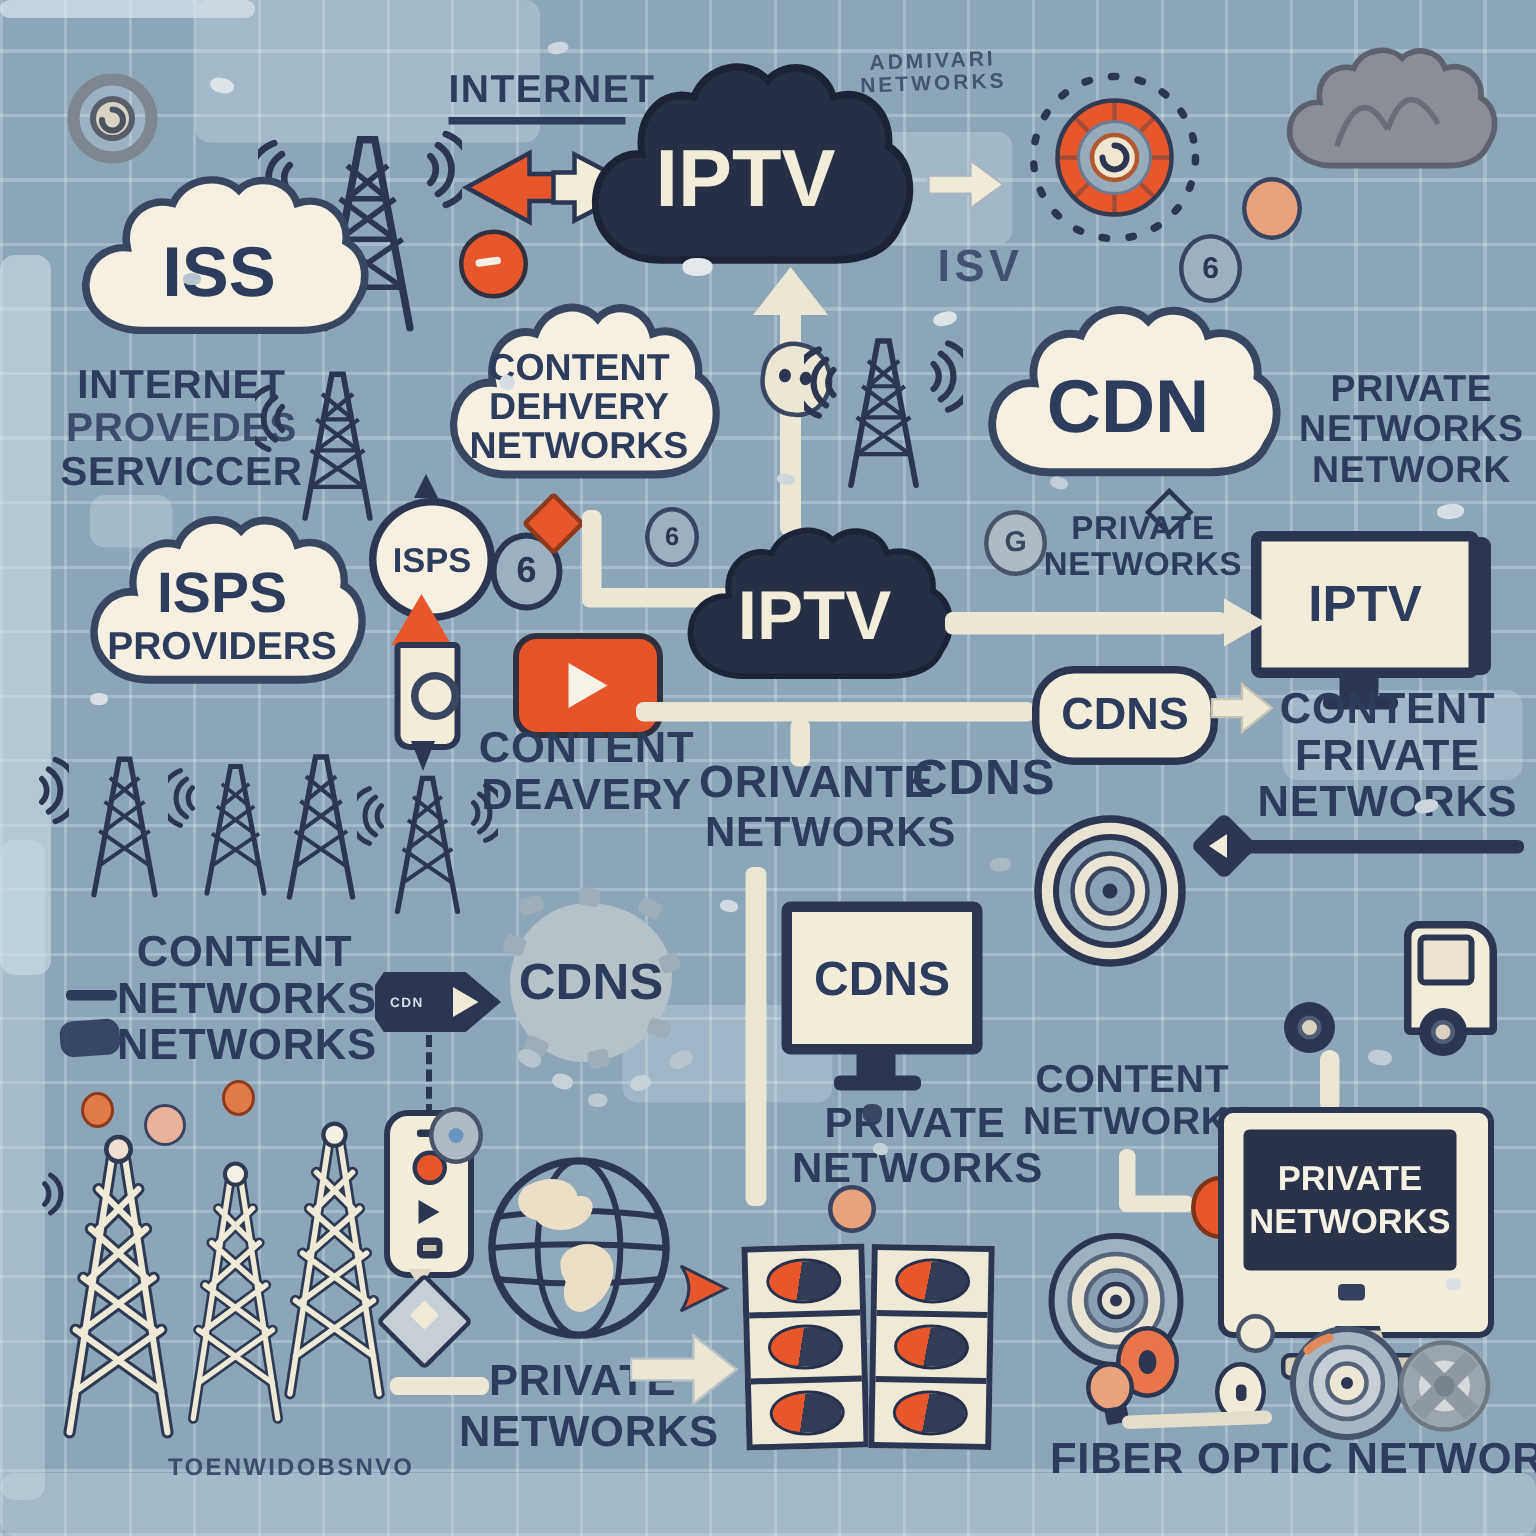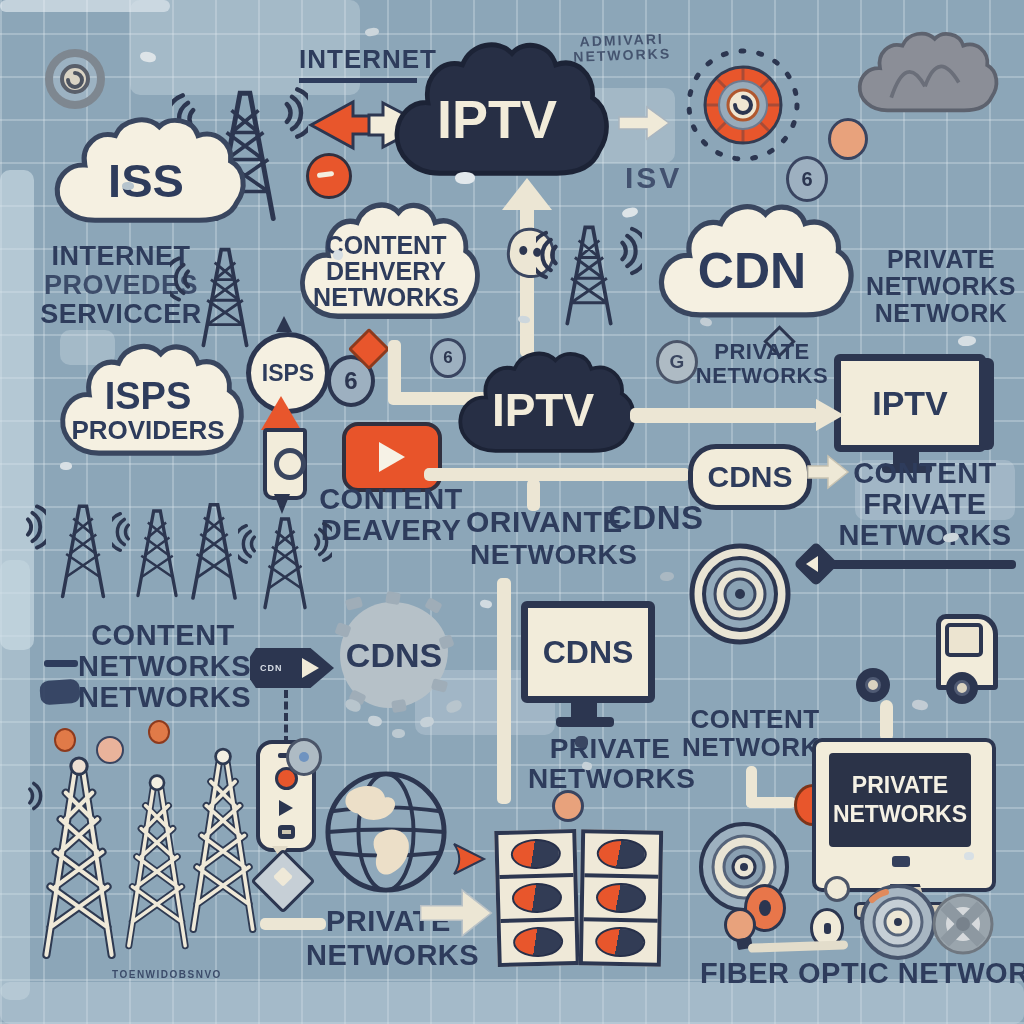--- a/index.html
+++ b/index.html
@@ -408,21 +408,21 @@
       <path d="M10,195 L38,14 L46,14 L74,195 M14,168 L70,128 M70,168 L14,128 M19,128 L65,94 M65,128 L19,94 M24,94 L60,62 M60,94 L24,62 M29,62 L55,36 M55,62 L29,36"></path>
     </g>
     <circle cx="42" cy="9" r="8" fill="#f3efe2" stroke="#2e3a52" stroke-width="3"></circle>
   </svg>
   <div class="coin" style="left:54px;top:728px;width:18px;height:20px;background:#e07a48;border:2px solid #8d3a1d"></div>
   <div class="coin" style="left:148px;top:720px;width:18px;height:20px;background:#e07a48;border:2px solid #8d3a1d"></div>
   <div class="coin" style="left:96px;top:736px;width:24px;height:24px;background:#e9b39b;border:2px solid #394460"></div>
   <div class="coin" style="left:286px;top:738px;width:30px;height:32px;background:#aebbc4;border:3px solid #4a5468">
       <div style="width:10px;height:10px;background:#6f93c0;border-radius:50%"></div>
     </div>
-  <div class="lbl" style="left:112px;top:970px;font-size:10px;letter-spacing:1.5px;opacity:.85">TOENWIDOBSNVO</div>
+  <div class="lbl" style="left:112px;top:970px;font-size:16px;letter-spacing:1.5px;opacity:.85">TOENWIDOBSNVO</div>
 
   <svg class="abs" style="left:322px;top:766px" width="128" height="132" viewBox="0 0 130 130">
     <circle cx="65" cy="65" r="59" fill="#90a9bb" stroke="#2c3650" stroke-width="5"></circle>
     <ellipse cx="65" cy="65" rx="28" ry="59" fill="none" stroke="#2c3650" stroke-width="4"></ellipse>
     <path d="M10,44 Q65,36 120,44 M6,65 Q65,60 124,65 M10,86 Q65,92 120,86" fill="none" stroke="#2c3650" stroke-width="4"></path>
     <path d="M28,24 C44,14 62,18 64,30 C74,28 78,38 70,46 C60,56 42,54 36,46 C24,44 20,32 28,24 Z" fill="#ecdfc8"></path>
     <path d="M58,66 C72,58 86,64 88,76 C90,90 80,104 68,108 C58,110 52,100 56,88 C50,78 52,70 58,66 Z" fill="#ecdfc8"></path>
   </svg>
 
   <div class="pipe" style="left:260px;top:918px;width:66px;height:12px"></div>

